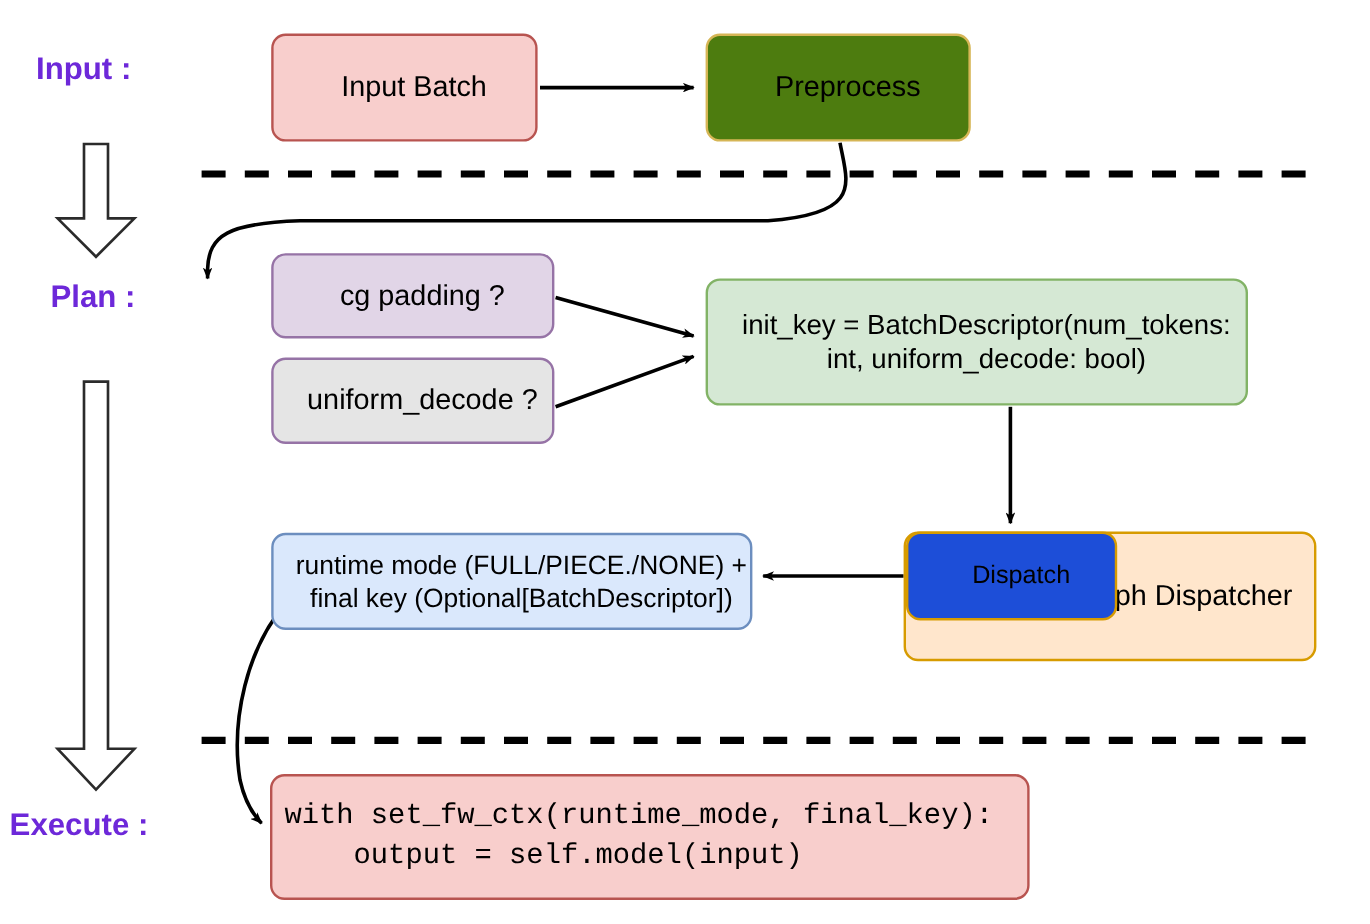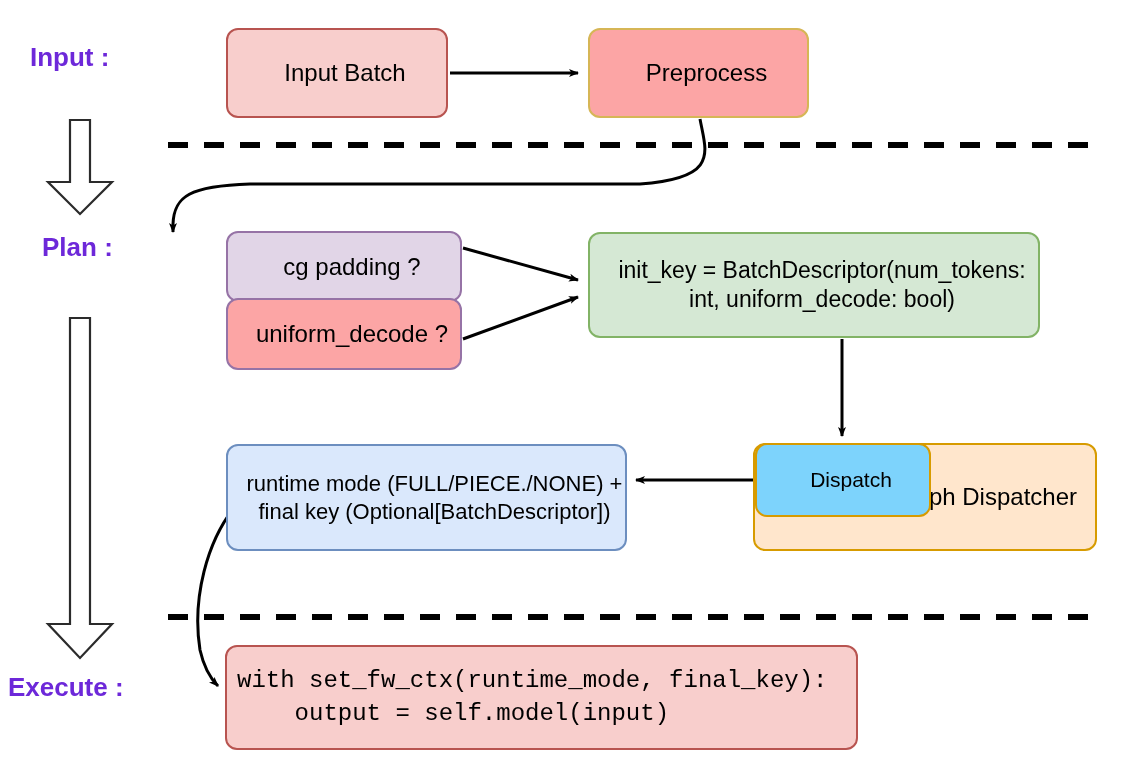--- a/index.html
+++ b/index.html
@@ -52,33 +52,33 @@
     font-size: 24px;
     justify-content: flex-start;
     text-align: left;
     white-space: pre;
     padding-left: 10px;
     line-height: 1.35;
   }
   .n-input-batch   { left:226px; top:28px;  width:222px; height:90px;  font-size:24px;
                      background:#f8cecc; border-color:#b85450; }
   .n-preprocess    { left:588px; top:28px;  width:221px; height:90px;  font-size:24px;
-                     background:#fca5a5; border-color:#d6b656; }
+                     background:#4d7c0f; border-color:#d6b656; }
   .n-cg-padding    { left:226px; top:211px; width:236px; height:71px;  font-size:24px;
-                     background:#e1d5e7; border-color:#9673a6;margin-top:20px; }
+                     background:#e1d5e7; border-color:#9673a6; }
   .n-uniform-dec   { left:226px; top:298px; width:236px; height:72px;  font-size:24px;
-                     background:#fca5a5; border-color:#9673a6; }
+                     background:#e5e5e5; border-color:#9673a6; }
   .n-init-key      { left:588px; top:232px; width:452px; height:106px; font-size:23px;
                      background:#d5e8d4; border-color:#82b366; }
   .n-cudagraph     { left:753px; top:443px; width:344px; height:108px; font-size:24px;
                      background:#ffe6cc; border-color:#d79b00;
                      justify-content:flex-end; padding-right:18px; }
   .n-dispatch      { left:755px; top:443px; width:176px; height:74px;  font-size:21px;
-                     background:#7dd3fc; border-color:#d79b00; z-index:4; }
-  .n-runtime       { left:226px; top:444px; width:401px; height:107px; font-size:22px;
+                     background:#1d4ed8; border-color:#d79b00; z-index:4; }
+  .n-runtime       { left:226px; top:444px; width:401px; height:81px; font-size:22px;
                      background:#dae8fc; border-color:#6c8ebf; }
   .n-code          { left:225px; top:645px; width:633px; height:105px;
                      background:#f8cecc; border-color:#b85450; }
   .lbl-input   { left:30px;  top:42px;  }
   .lbl-plan    { left:42px;  top:232px; }
   .lbl-execute { left:8px;   top:672px; }
 </style>
 </head>
 <body>
 

